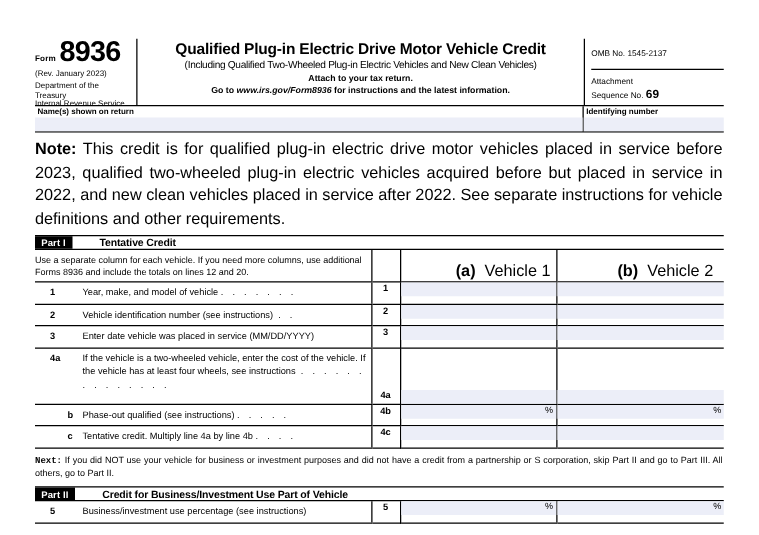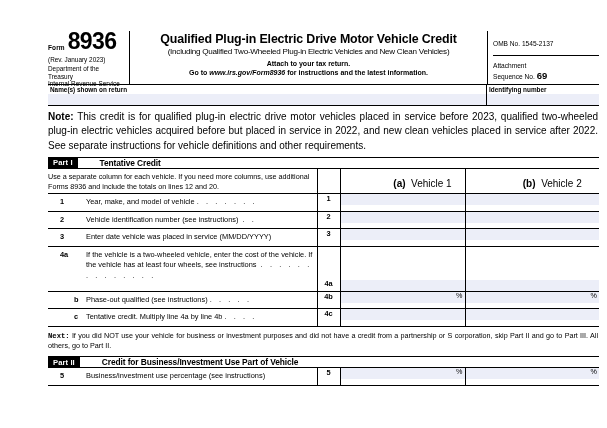--- a/index.html
+++ b/index.html
@@ -3,21 +3,21 @@
 <meta charset="utf-8">
 <style>
   * { box-sizing: border-box; margin: 0; padding: 0; }
   html, body {
     width: 607px; height: 428px;
     background: #ffffff;
     font-family: "Liberation Sans", sans-serif;
     color: #000;
     overflow: hidden;
   }
-  .page { position: absolute; left: 28px; top: 0; width: 551px; height: 426px; margin-left: 20px; }
+  .page { position: absolute; left: 28px; top: 0; width: 551px; height: 426px; }
 
   
   .masthead { display: flex; border-bottom: 1.6px solid #000; height: 54px; margin-top: 31px; }
   .mh-left { width: 82px; border-right: 1.6px solid #000; padding-right: 4px; position: relative; }
   .form-line { display: flex; align-items: flex-end; gap: 3px; }
   .form-word { font-size: 6.5px; font-weight: 700; letter-spacing: .1px; padding-bottom: 2px; }
   .form-num { font-size: 23px; font-weight: 700; line-height: .95; letter-spacing: -.6px; }
   .rev { font-size: 6.4px; margin-top: 3px; }
   .dept { font-size: 6.4px; line-height: 1.22; margin-top: 2px; }
 
@@ -34,39 +34,39 @@
   .attach .seq { font-size: 9.5px; font-weight: 700; }
 
   
   .namerow { display: flex; border-bottom: 1.6px solid #000; height: 21px; }
   .name-l { flex: 1; border-right: 1.6px solid #000; position: relative; }
   .name-r { width: 112px; position: relative; }
   .fldlabel { font-size: 6.4px; font-weight: 700; padding: 1px 0 0 2px; }
   .fldbox { position: absolute; left: 0; right: 0; bottom: 0; height: 11px; background: #eceef8; }
 
   
-  .note { font-size: 10px; line-height: 1.43; text-align: justify; padding: 4px 1px 4px 0; }
+  .note { font-size: 13px; line-height: 1.43; text-align: justify; padding: 4px 1px 4px 0; }
   .note b { font-weight: 700; }
 
   
   .partbar { display: flex; align-items: stretch; border-top: 1.6px solid #000; border-bottom: 1.4px solid #000; background: #fff; height: 12px; }
   .part-tag { background: #000; color: #fff; font-size: 7.6px; font-weight: 700; padding: 0 5px; display: flex; align-items: center; letter-spacing: .1px; }
   .part-title { font-size: 8.4px; font-weight: 700; display: flex; align-items: center; padding-left: 22px; letter-spacing: -.1px; }
 
   
   .tbl { width: 100%; border-collapse: collapse; table-layout: fixed; }
   .tbl td { vertical-align: top; }
   .c-lbl  { width: 269px; }
   .c-num  { width: 23px; border-left: 1.4px solid #000; border-right: 1.4px solid #000; text-align: center; }
   .c-a    { width: 125px; }
   .c-b    { width: 134px; border-left: 1.4px solid #000; }
 
   .hdrrow td { border-bottom: 1.2px solid #000; padding-bottom: 1px; }
   .instr { font-size: 7.2px; line-height: 1.4; padding: 3px 4px 2px 0; }
-  .colhead { font-size: 10px; text-align: center; padding-top: 9px; padding-left: 40px; }
+  .colhead { font-size: 13px; text-align: center; padding-top: 9px; padding-left: 40px; }
   .colhead b { font-weight: 700; }
 
   .rowline td { border-bottom: 1.2px solid #000; }
   .lblcell { font-size: 7.4px; padding: 3px 2px 3px 0; position: relative; }
   .lnum { position: absolute; left: 12px; font-weight: 700; font-size: 7.4px; }
   .lnum.sub { left: 26px; }
   .ltxt { display: block; margin-left: 38px; line-height: 1.42; }
   .dots { letter-spacing: 2.6px; }
   .numcell { font-size: 7.4px; font-weight: 700; }
   .numcell .nb { display: block; text-align: center; }

